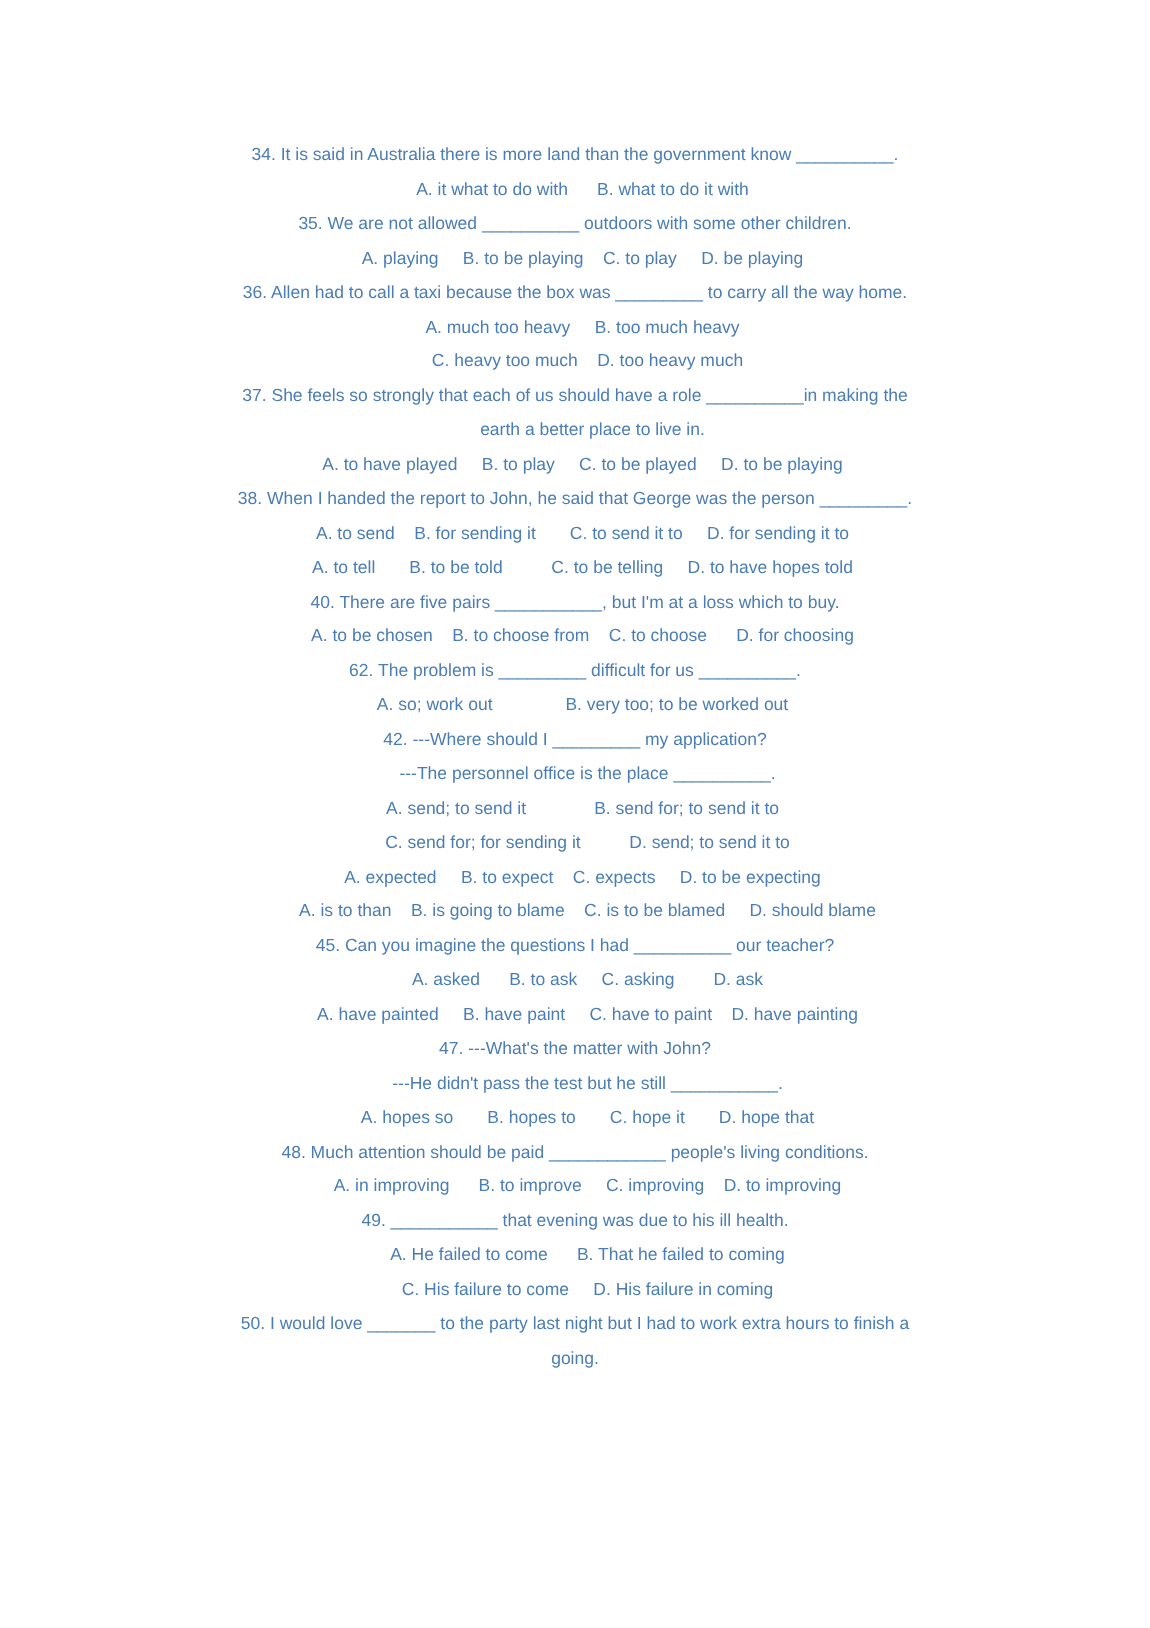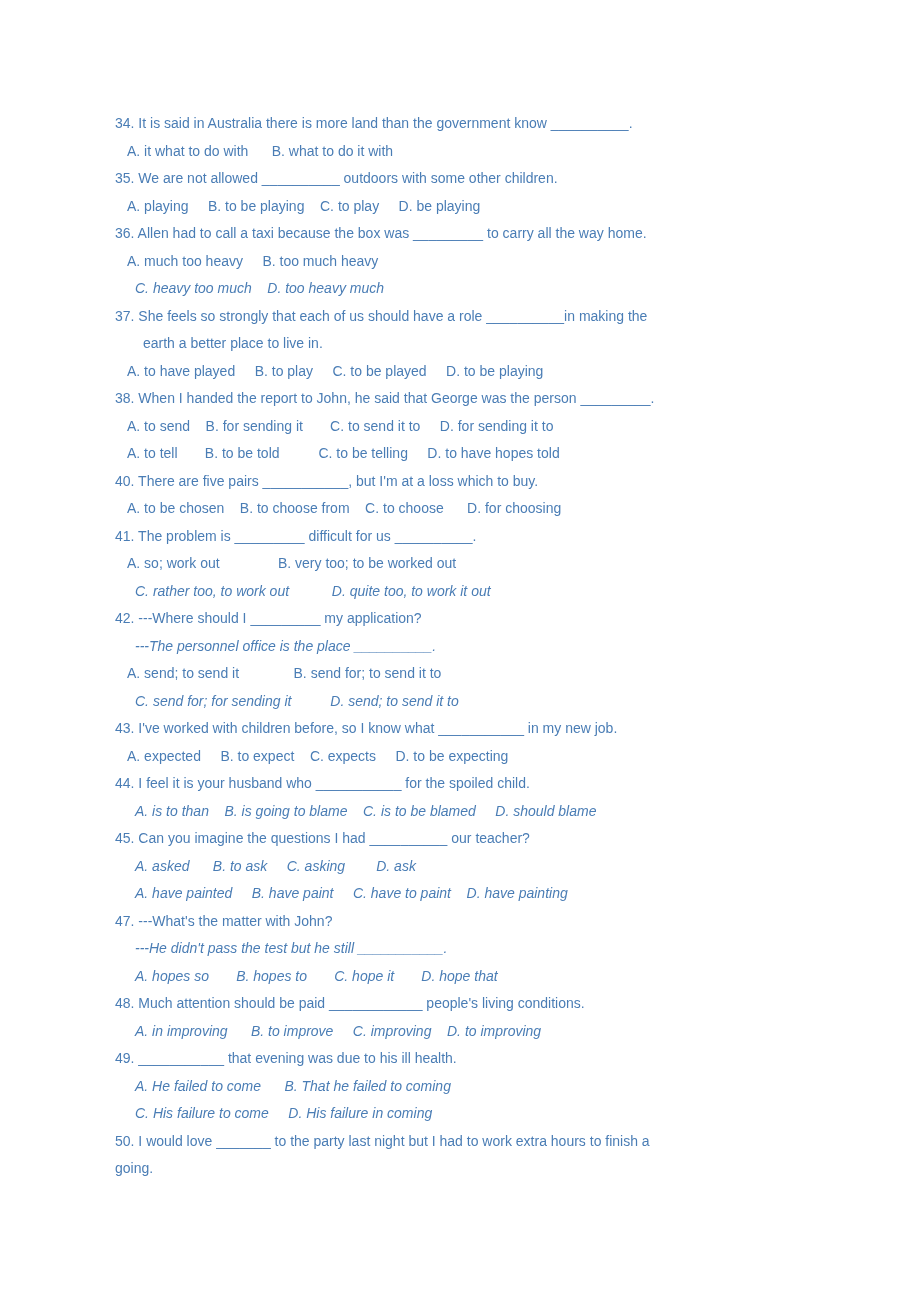--- a/index.html
+++ b/index.html
@@ -12,23 +12,24 @@
     width: 920px;
     min-height: 1302px;
     padding: 110px 115px 80px 115px;
     box-sizing: border-box;
     color: #4a7db5;
     font-size: 14px;
     line-height: 27.5px;
   }
   .line {
     white-space: pre-wrap;
+    text-align: center;
   }
   .indent-a { padding-left: 12px; }
-  .indent-b { padding-left: 20px; font-style: italic; }
+  .indent-b { padding-left: 20px; }
   .indent-c { padding-left: 28px; }
 </style>
 </head>
 <body>
 
 <div class="page" id="page">
     <div class="line ">34. It is said in Australia there is more land than the government know __________.</div>
     <div class="line indent-a">A. it what to do with      B. what to do it with</div>
     <div class="line ">35. We are not allowed __________ outdoors with some other children.</div>
     <div class="line indent-a">A. playing     B. to be playing    C. to play     D. be playing</div>
@@ -36,30 +37,27 @@
     <div class="line indent-a">A. much too heavy     B. too much heavy</div>
     <div class="line indent-b">C. heavy too much    D. too heavy much</div>
     <div class="line ">37. She feels so strongly that each of us should have a role __________in making the</div>
     <div class="line indent-c">earth a better place to live in.</div>
     <div class="line indent-a">A. to have played     B. to play     C. to be played     D. to be playing</div>
     <div class="line ">38. When I handed the report to John, he said that George was the person _________.</div>
     <div class="line indent-a">A. to send    B. for sending it       C. to send it to     D. for sending it to</div>
     <div class="line indent-a">A. to tell       B. to be told          C. to be telling     D. to have hopes told</div>
     <div class="line ">40. There are five pairs ___________, but I'm at a loss which to buy.</div>
     <div class="line indent-a">A. to be chosen    B. to choose from    C. to choose      D. for choosing</div>
-    <div class="line ">41. The problem is _________ difficult for us __________.</div>
+    <div class="line ">62. The problem is _________ difficult for us __________.</div>
     <div class="line indent-a">A. so; work out               B. very too; to be worked out</div>
-    <div class="line indent-b">C. rather too, to work out           D. quite too, to work it out</div>
     <div class="line ">42. ---Where should I _________ my application?</div>
     <div class="line indent-b">---The personnel office is the place __________.</div>
     <div class="line indent-a">A. send; to send it              B. send for; to send it to</div>
     <div class="line indent-b">C. send for; for sending it          D. send; to send it to</div>
-    <div class="line ">43. I've worked with children before, so I know what ___________ in my new job.</div>
     <div class="line indent-a">A. expected     B. to expect    C. expects     D. to be expecting</div>
-    <div class="line ">44. I feel it is your husband who ___________ for the spoiled child.</div>
     <div class="line indent-b">A. is to than    B. is going to blame    C. is to be blamed     D. should blame</div>
     <div class="line ">45. Can you imagine the questions I had __________ our teacher?</div>
     <div class="line indent-b">A. asked      B. to ask     C. asking        D. ask</div>
     <div class="line indent-b">A. have painted     B. have paint     C. have to paint    D. have painting</div>
     <div class="line ">47. ---What's the matter with John?</div>
     <div class="line indent-b">---He didn't pass the test but he still ___________.</div>
     <div class="line indent-b">A. hopes so       B. hopes to       C. hope it       D. hope that</div>
     <div class="line ">48. Much attention should be paid ____________ people's living conditions.</div>
     <div class="line indent-b">A. in improving      B. to improve     C. improving    D. to improving</div>
     <div class="line ">49. ___________ that evening was due to his ill health.</div>

